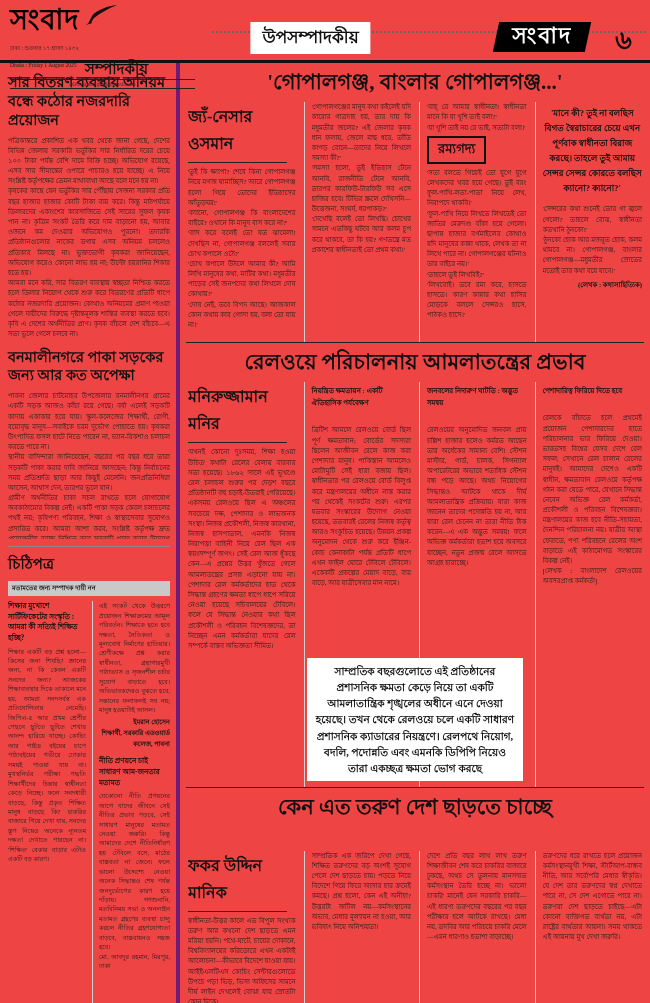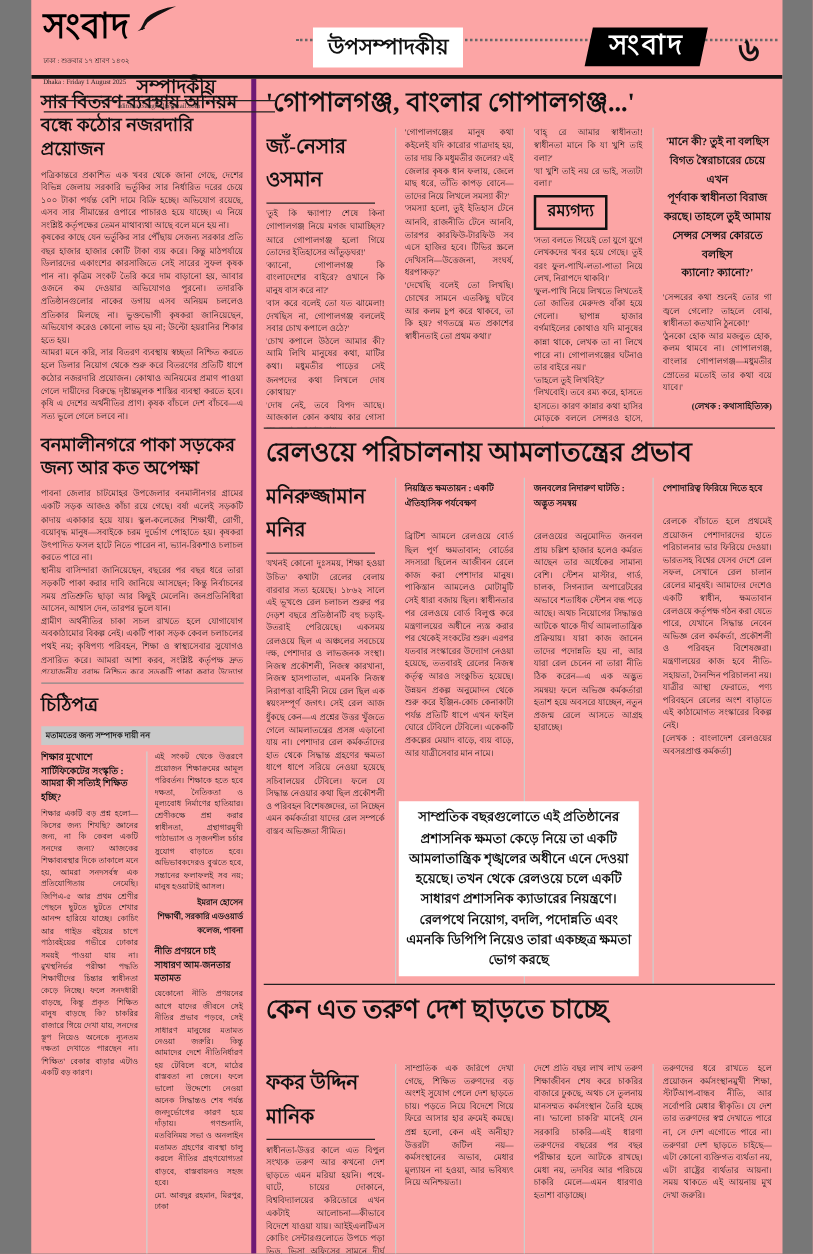--- a/index.html
+++ b/index.html
@@ -1,19 +1,19 @@
 <!DOCTYPE html>
 <html lang="bn"><head>
 <meta charset="utf-8">
 <style>
   * { margin:0; padding:0; box-sizing:border-box; }
   html,body { background:#777; }
   .page {
-    position:relative; width:601px; height:1003px; margin:0 auto;
-    background:#fca5a5; color:#111; overflow:hidden;
+    position:relative; width:650px; height:1003px; margin:0 auto;
+    background:#ef4444; color:#111; overflow:hidden;
     font-family:"Liberation Serif", serif;
   }
   
   .header { position:relative; height:63px; border-bottom:3px solid #111; }
   .dotline { position:absolute; top:31px; left:212px; right:4px; border-top:2px dotted #666; }
   .mast-left { position:absolute; left:10px; top:4px; width:200px; }
   .logo-row { display:flex; align-items:flex-end; gap:4px; }
   .logo-bn {
     font-weight:bold; font-size:27px; line-height:1; letter-spacing:1px;
     transform:scaleY(1.05); color:#000; font-family:"Liberation Serif", serif;
@@ -58,21 +58,21 @@
     background:#c9c9c9; font-weight:bold; font-size:6.5px; padding:2px 4px; margin-bottom:5px;
   }
   .letters-cols { display:grid; grid-template-columns:1fr 1fr; gap:6px; height:430px; overflow:hidden; }
   .letters-cols > div + div { border-left:1px solid #cfcfcf; padding-left:6px; }
   .letter-head { font-weight:bold; font-size:7.3px; line-height:1.45; margin-bottom:3px; }
   .letters-body { font-size:6.3px; }
   .signature { font-weight:bold; font-size:6.5px; text-align:right; margin:3px 0 6px; white-space:pre-line; }
   
   .article { position:relative; padding:2px 2px 0; }
   .article + .article { border-top:1px solid #222; }
-  .oped-head { text-align:left; font-weight:bold; font-size:21px; line-height:1.2; margin:5px 0 7px; }
+  .oped-head { text-align:center; font-weight:bold; font-size:21px; line-height:1.2; margin:5px 0 7px; }
   .cols { display:grid; grid-template-columns:repeat(4,1fr); gap:8px; overflow:hidden; }
   .cols > div { overflow:hidden; }
   .cols > div + div { border-left:1px solid #cdcdcd; padding-left:7px; }
   .a1 .cols { height:240px; }
   .a2 .cols { height:405px; }
   .a3 .cols { height:158px;margin-top:30px; }
   .byline { font-weight:bold; font-size:16px; padding:2px 0 4px; border-bottom:1.5px solid #222; margin-bottom:4px; width:92%; }
   .tagbox {
     display:inline-block; border:2px solid #111; font-weight:bold; font-size:13px;
     padding:1px 9px 2px; margin:3px 0 4px;

